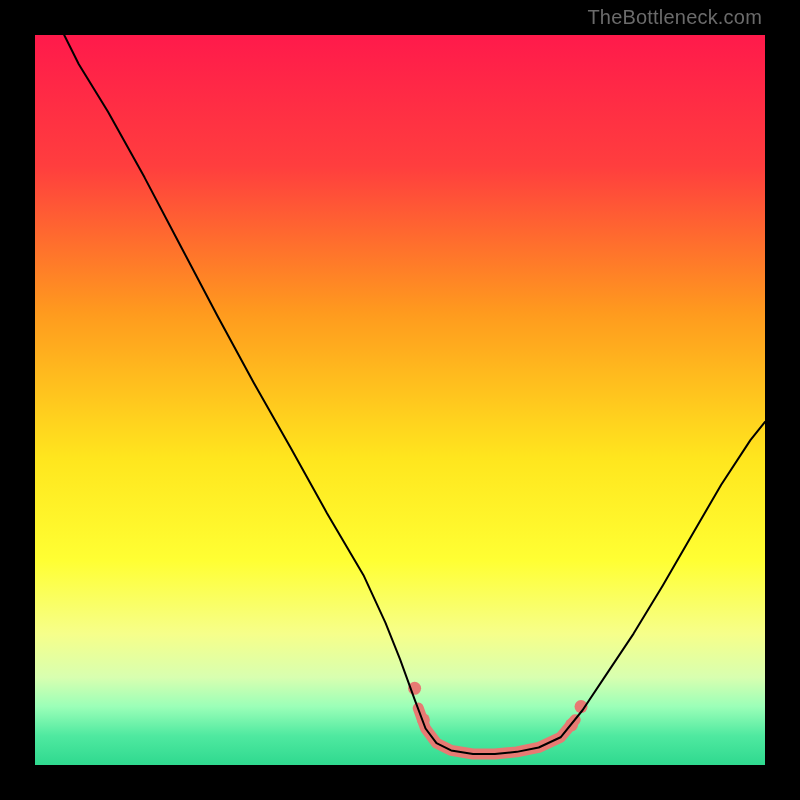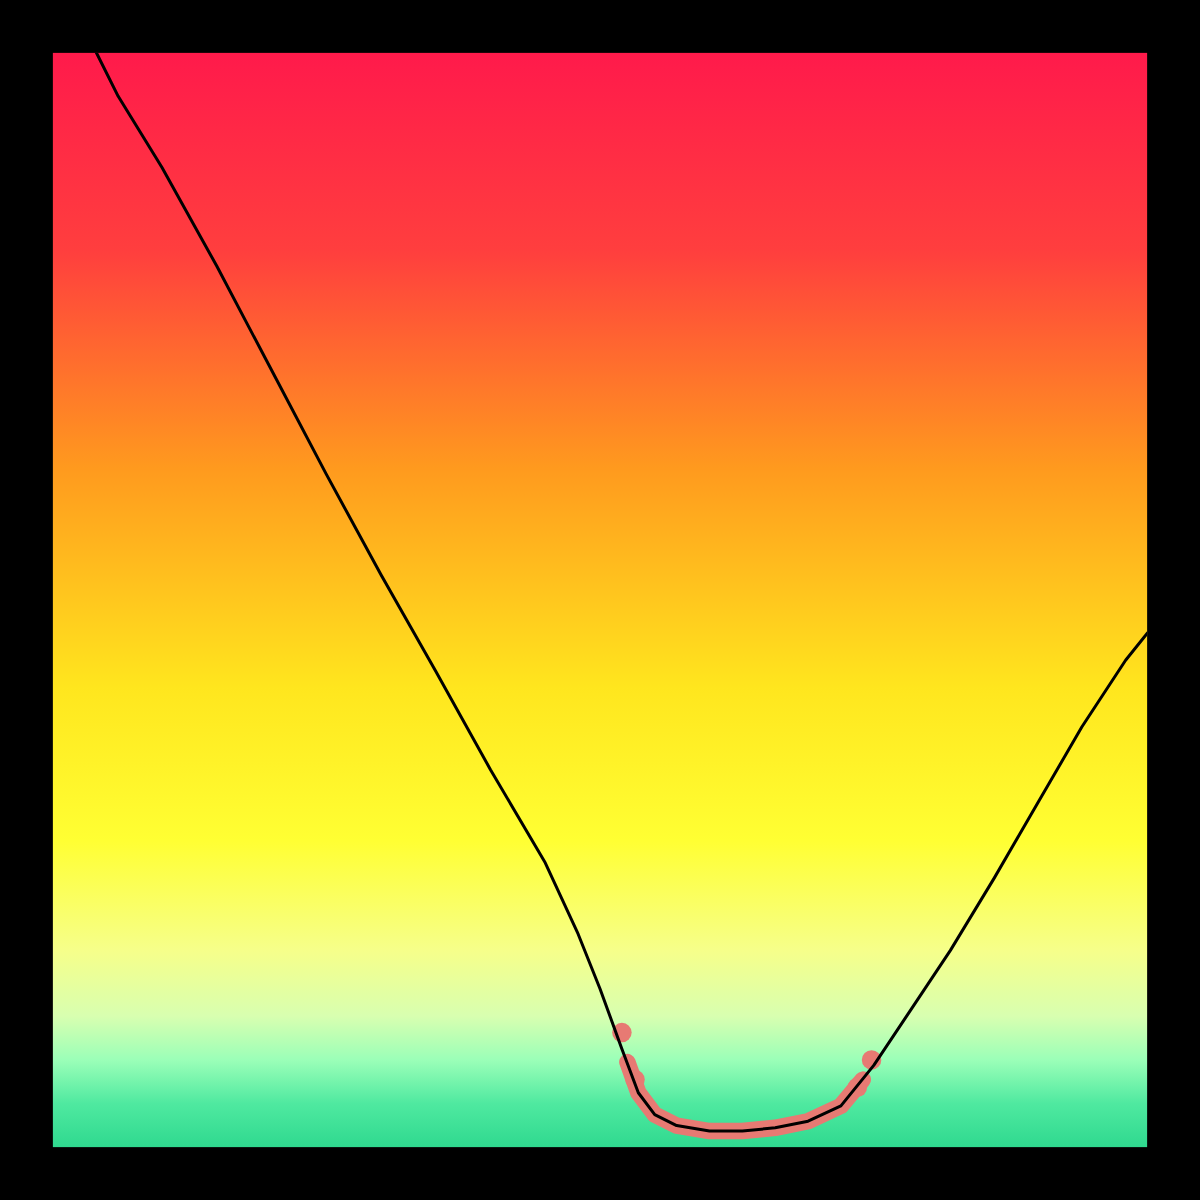--- a/index.html
+++ b/index.html
@@ -35,20 +35,21 @@
     color: #6b6b6b;
     font-size: 20px;
     font-weight: 400;
     letter-spacing: 0.2px;
   }
 </style>
 </head>
 <body>
 
 <div class="frame">
+  <div class="watermark">TheBottleneck.com</div>
   <div class="plot-area">
     <svg class="gradient-bg" viewBox="0 0 100 100" preserveAspectRatio="none">
       <defs>
         <linearGradient id="bg-grad" x1="0" y1="0" x2="0" y2="1">
             <stop offset="0%" stop-color="#ff1a4b"></stop>
             <stop offset="18%" stop-color="#ff3e3e"></stop>
             <stop offset="38%" stop-color="#ff9a1e"></stop>
             <stop offset="58%" stop-color="#ffe61e"></stop>
             <stop offset="72%" stop-color="#ffff33"></stop>
             <stop offset="82%" stop-color="#f6ff8a"></stop>

